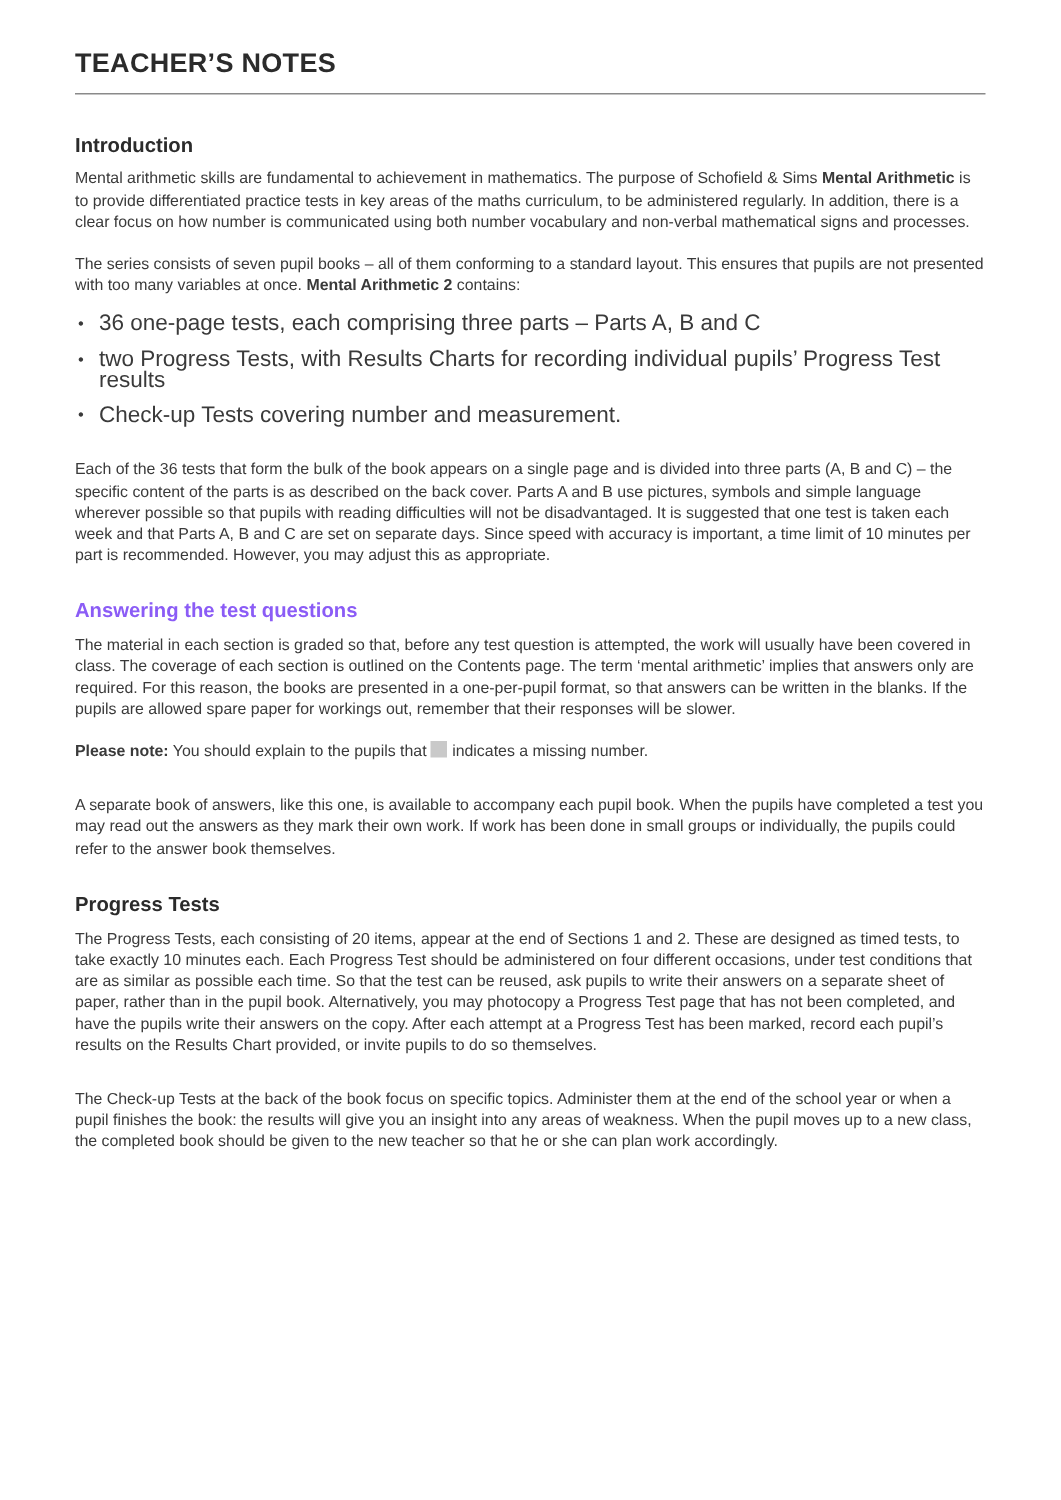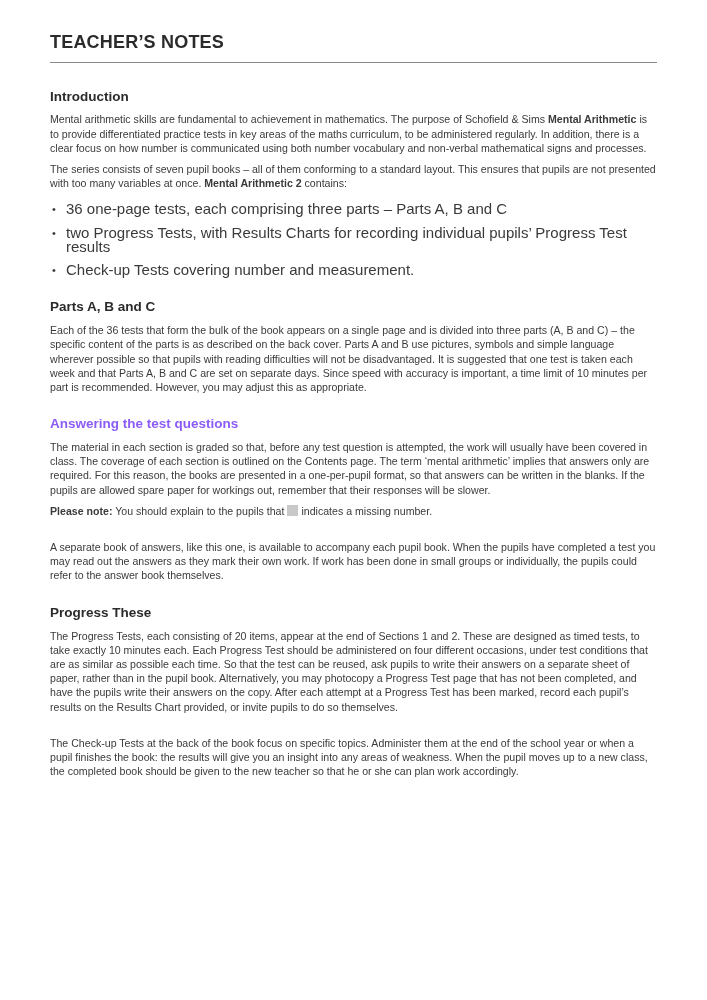--- a/index.html
+++ b/index.html
@@ -36,21 +36,21 @@
   h2[data-name="section-heading"] {
     font-size: 13.5px;
     font-weight: bold;
     color: #2b2b2b;
     margin-bottom: 7px;
     line-height: 1.25;
   }
   p[data-name="paragraph"] {
     font-size: 10.6px;
     line-height: 14.2px;
-    margin-top: 7px;
+    margin-top: 14px;
     color: #3a3a3a;
   }
   p[data-name="paragraph"]:first-of-type { margin-top: 0; }
   .bold { font-weight: bold; }
   ul[data-name="bullet-list"] {
     list-style: none;
     margin-top: 12px;
   }
   ul[data-name="bullet-list"] li {
     font-size: 15px;
@@ -91,21 +91,20 @@
 
   <ul data-name="bullet-list">
             <li data-name="bullet-item">36 one-page tests, each comprising three parts – Parts A, B and C</li>
             <li data-name="bullet-item">two Progress Tests, with Results Charts for recording individual pupils’ Progress Test results</li>
             <li data-name="bullet-item">Check-up Tests covering number and measurement.</li>
           </ul>
 </div>
   </section>
 
   <section class="section" data-name="section">
-    <h2 data-name="section-heading" style="color: rgb(43, 43, 43);">Parts A, B and C</h2>
     <div data-name="section-body">
   <p data-name="paragraph"><span data-name="text-run">Each of the 36 tests that form the bulk of the book appears on a single page and is divided into three parts (A, B and C) – the specific content of the parts is as described on the back cover. Parts A and B use pictures, symbols and simple language wherever possible so that pupils with reading difficulties will not be disadvantaged. It is suggested that one test is taken each week and that Parts A, B and C are set on separate days. Since speed with accuracy is important, a time limit of 10 minutes per part is recommended. However, you may adjust this as appropriate.</span></p>
 </div>
   </section>
 
   <section class="section" data-name="section">
     <h2 data-name="section-heading" style="color: #8b5cf6;">Answering the test questions</h2>
     <div data-name="section-body">
   <p data-name="paragraph"><span data-name="text-run">The material in each section is graded so that, before any test question is attempted, the work will usually have been covered in class. The coverage of each section is outlined on the Contents page. The term ‘mental arithmetic’ implies that answers only are required. For this reason, the books are presented in a one-per-pupil format, so that answers can be written in the blanks. If the pupils are allowed spare paper for workings out, remember that their responses will be slower.</span></p>
 
@@ -113,21 +112,21 @@
 </div>
   </section>
 
   <section class="section" data-name="section">
     <div data-name="section-body">
   <p data-name="paragraph"><span data-name="text-run">A separate book of answers, like this one, is available to accompany each pupil book. When the pupils have completed a test you may read out the answers as they mark their own work. If work has been done in small groups or individually, the pupils could refer to the answer book themselves.</span></p>
 </div>
   </section>
 
   <section class="section" data-name="section">
-    <h2 data-name="section-heading" style="color: rgb(43, 43, 43);">Progress These</h2>
+    <h2 data-name="section-heading" style="color: rgb(43, 43, 43);">Progress Tests</h2>
     <div data-name="section-body">
   <p data-name="paragraph"><span data-name="text-run">The Progress Tests, each consisting of 20 items, appear at the end of Sections 1 and 2. These are designed as timed tests, to take exactly 10 minutes each. Each Progress Test should be administered on four different occasions, under test conditions that are as similar as possible each time. So that the test can be reused, ask pupils to write their answers on a separate sheet of paper, rather than in the pupil book. Alternatively, you may photocopy a Progress Test page that has not been completed, and have the pupils write their answers on the copy. After each attempt at a Progress Test has been marked, record each pupil’s results on the Results Chart provided, or invite pupils to do so themselves.</span></p>
 </div>
   </section>
 
   <section class="section" data-name="section">
     <div data-name="section-body">
   <p data-name="paragraph"><span data-name="text-run">The Check-up Tests at the back of the book focus on specific topics. Administer them at the end of the school year or when a pupil finishes the book: the results will give you an insight into any areas of weakness. When the pupil moves up to a new class, the completed book should be given to the new teacher so that he or she can plan work accordingly.</span></p>
 </div>
   </section>

